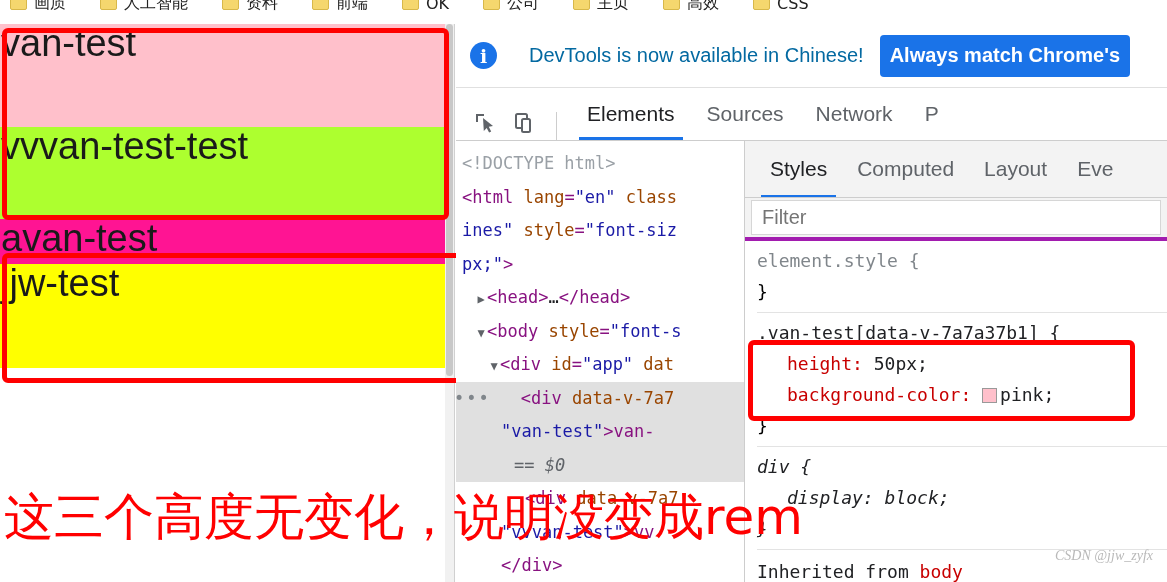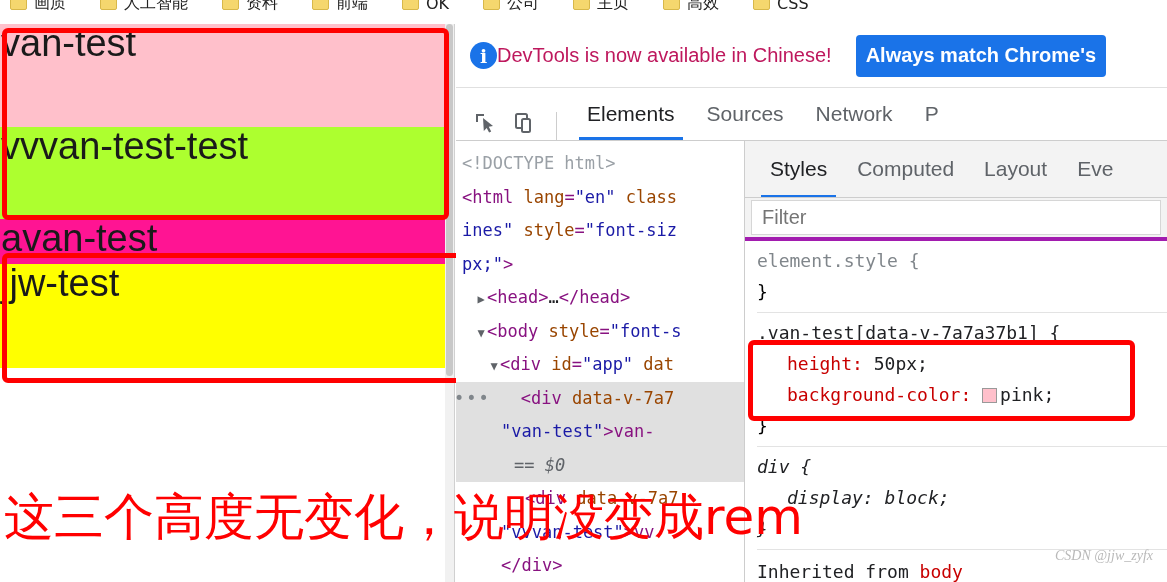--- a/index.html
+++ b/index.html
@@ -111,25 +111,25 @@
   }
   #info-icon {
     width: 27px; height: 27px; border-radius: 50%;
     background: #1a73e8; color: #fff;
     font-size: 19px; font-weight: bold;
     display: flex; align-items: center; justify-content: center;
     font-family: "DejaVu Serif", serif;
     flex: none;
   }
   #banner-text {
-    font-size: 20px; color: #be185d; margin-left: 0;
+    font-size: 20px; color: #0369a1; margin-left: 32px;
     white-space: nowrap; flex: none;
   }
   #banner-button {
-    margin-left: 24px;
+    margin-left: 16px;
     background: #1a73e8; color: #ffffff;
     font-size: 20px; font-weight: bold;
     border: none; border-radius: 4px;
     padding: 9px 10px 10px 10px;
     white-space: nowrap;
     font-family: "Liberation Sans", sans-serif;
     cursor: pointer;
     flex: none;
   }
 

